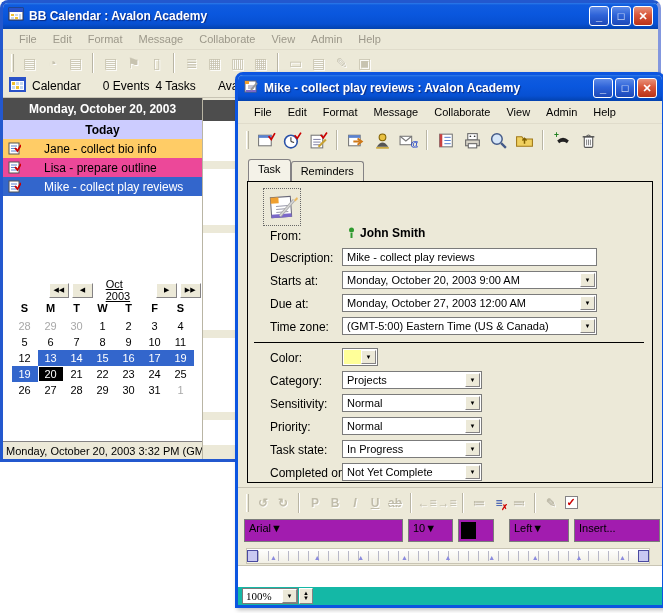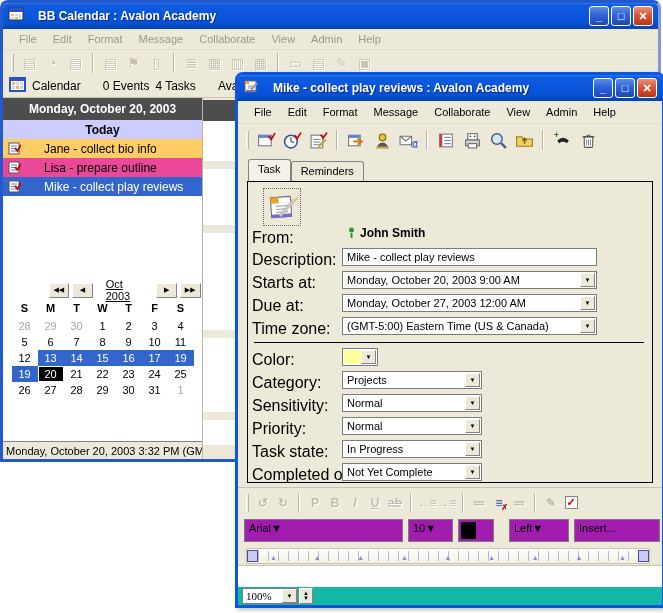--- a/index.html
+++ b/index.html
@@ -3,21 +3,21 @@
 <meta charset="utf-8">
 <style>
   * { margin:0; padding:0; box-sizing:border-box; }
   html,body { width:663px; height:613px; background:#fff; font-family:"Liberation Sans", sans-serif; overflow:hidden; }
   .abs { position:absolute; }
 
   
   .win { position:absolute; border:3px solid #2358CE; border-radius:8px 8px 0 0; background:#ECE9D8; }
   .titlebar { position:relative; height:26px;
     background:linear-gradient(180deg,#2E7BE8 0%,#0F5BDF 8%,#0A57DE 42%,#0750D2 80%,#0342AE 100%);
-    border-radius:5px 5px 0 0; display:flex; align-items:center; padding:0 5px; gap:14px; }
+    border-radius:5px 5px 0 0; display:flex; align-items:center; padding:0 5px; gap:5px; }
   .titlebar .title { color:#fff; font-weight:bold; font-size:12px; text-shadow:1px 1px 1px #0A2A80; white-space:nowrap; overflow:hidden; flex:1; }
   .tbtns { display:flex; gap:2px; }
   .tbtn { width:20px; height:20px; border-radius:3px; border:1px solid #fff; color:#fff; font-size:11px; font-weight:bold;
     display:flex; align-items:center; justify-content:center;
     background:linear-gradient(180deg,#5E8BE8 0%,#2E63D8 45%,#1C48B8 100%); }
   .tbtn.close { background:linear-gradient(180deg,#E8927A 0%,#D9563A 45%,#B93318 100%); }
   .menubar { display:flex; align-items:center; gap:0; padding-left:8px; background:#ECE9D8; border-bottom:1px solid #E0DCCB; }
   .menubar span { padding:2px 8px; font-size:11px; }
   .menubar.disabled span { color:#9C988A; }
 
@@ -57,21 +57,21 @@
   #main-view .vw { position:absolute; top:23px; left:0; right:3px; bottom:14px; background:#fff; }
   #main-view .band { position:absolute; left:0; right:0; height:8px; background:#ECE9D8; }
   #pencil-ic { position:absolute; right:6px; top:0px; color:#D69A2C; font-size:13px; transform:scaleX(-1); }
 
   
   #dialog { left:207px; top:72px; width:430px; height:536px; border-color:#0C55E0; box-shadow:2px 2px 4px rgba(0,0,0,.25);margin-left:28px; }
   #dlg-tabs { position:absolute; top:84px; left:10px; display:flex; align-items:flex-end; height:22px; }
   .tab { border:1px solid #848284; border-bottom:none; border-radius:3px 3px 0 0; background:#ECE9D8; font-size:11px; padding:3px 9px 4px; position:relative; }
   .tab.active { background:#F4F2E8; padding-bottom:6px; z-index:2; border-color:#848284; }
   #dlg-panel { position:absolute; left:9px; top:106px; width:406px; height:302px; border:1px solid #000; background:#ECE9D8; }
-  .flabel { position:absolute; left:4px; font-size:16px; }
+  .flabel { position:absolute; left:22px; font-size:12px; }
   .ffield { position:absolute; left:94px; height:18px; background:#fff; border:1px solid #7B7B7B; font-size:11px; padding:2px 4px; white-space:nowrap; overflow:hidden; }
   .combo .cbtn { position:absolute; right:1px; top:1px; width:15px; bottom:1px; background:#ECE9D8; border:1px solid; border-color:#fff #848284 #848284 #fff; display:flex; align-items:center; justify-content:center; font-size:6px; color:#000; }
   .hsep { position:absolute; left:6px; right:8px; height:1px; background:#000; }
   #task-big-icon { position:absolute; left:16px; top:7px; width:36px; height:36px; outline:1px dotted #666; display:flex; align-items:center; justify-content:center; }
   #from-val { position:absolute; left:112px; font-weight:bold; font-size:12px; }
   #person-ic { position:absolute; left:99px; }
   #color-swatch { position:absolute; left:1px; top:1px; bottom:1px; right:16px; }
 
   .fmt-glyph { min-width:20px; height:20px; display:flex; align-items:center; justify-content:center; font-size:12px; color:#C0BCAA; text-shadow:1px 1px 0 #fff; font-weight:bold; }
   .fmt-colored { color:#2244AA; text-shadow:none; position:relative; }

